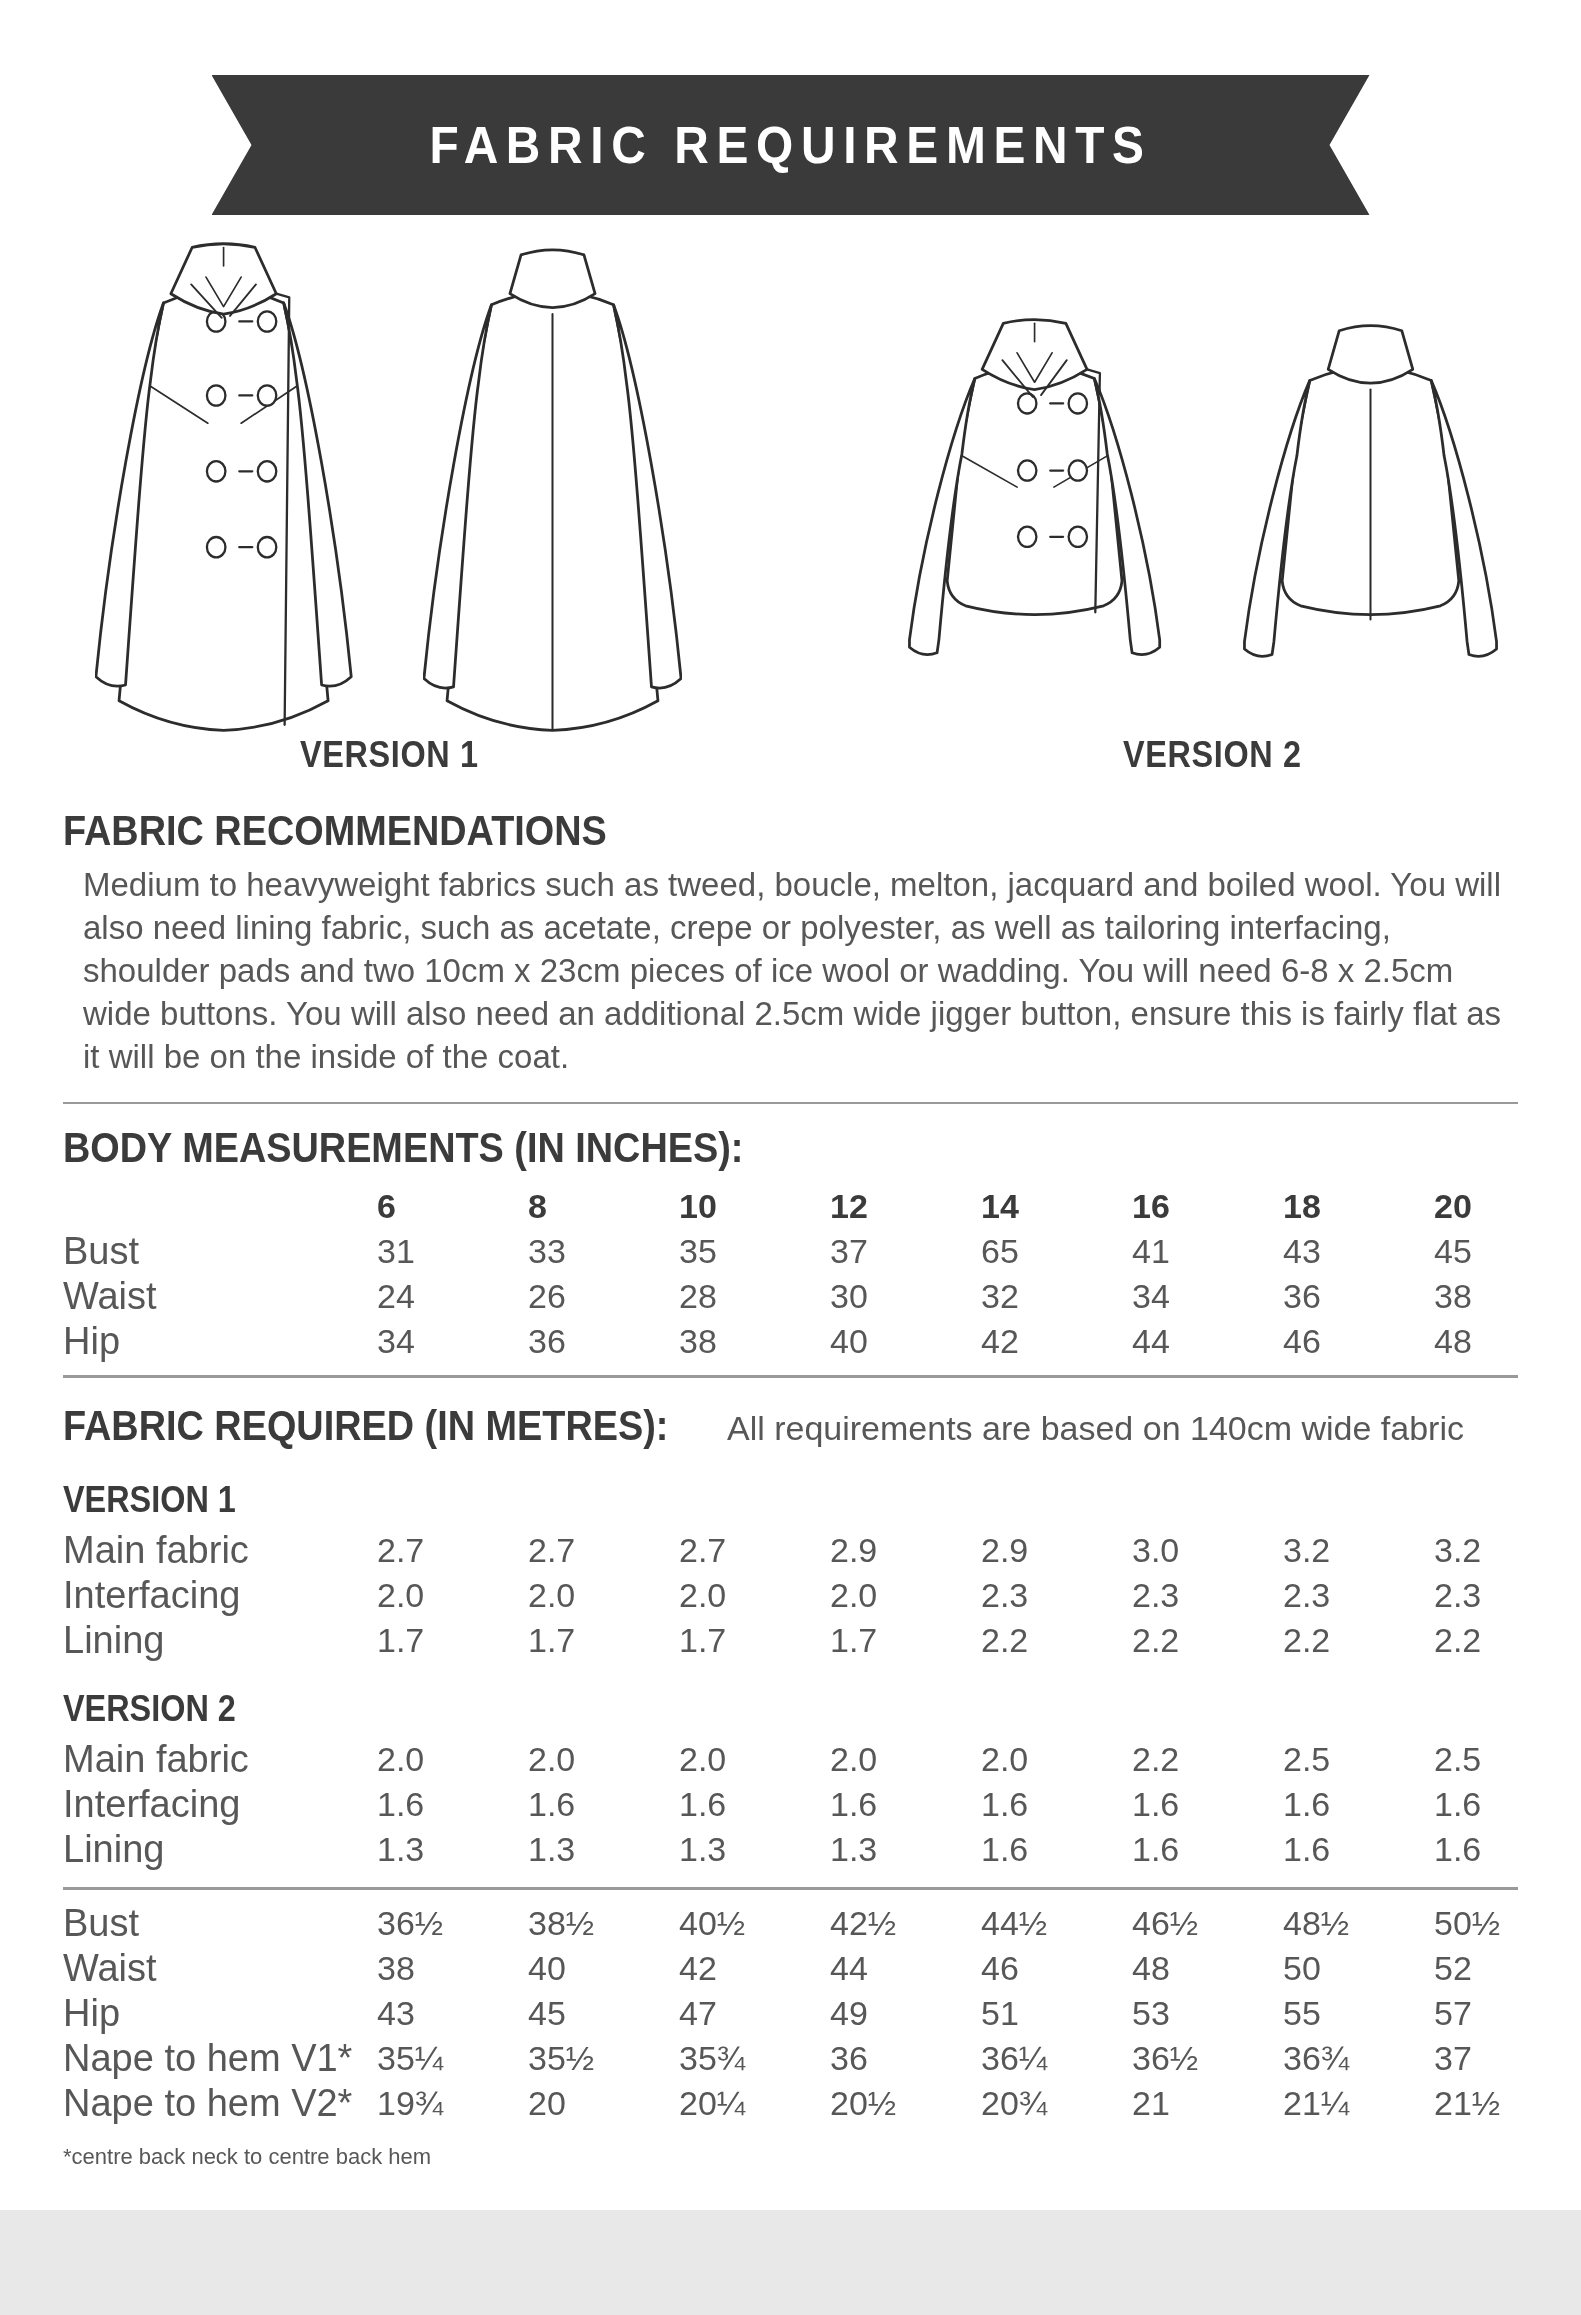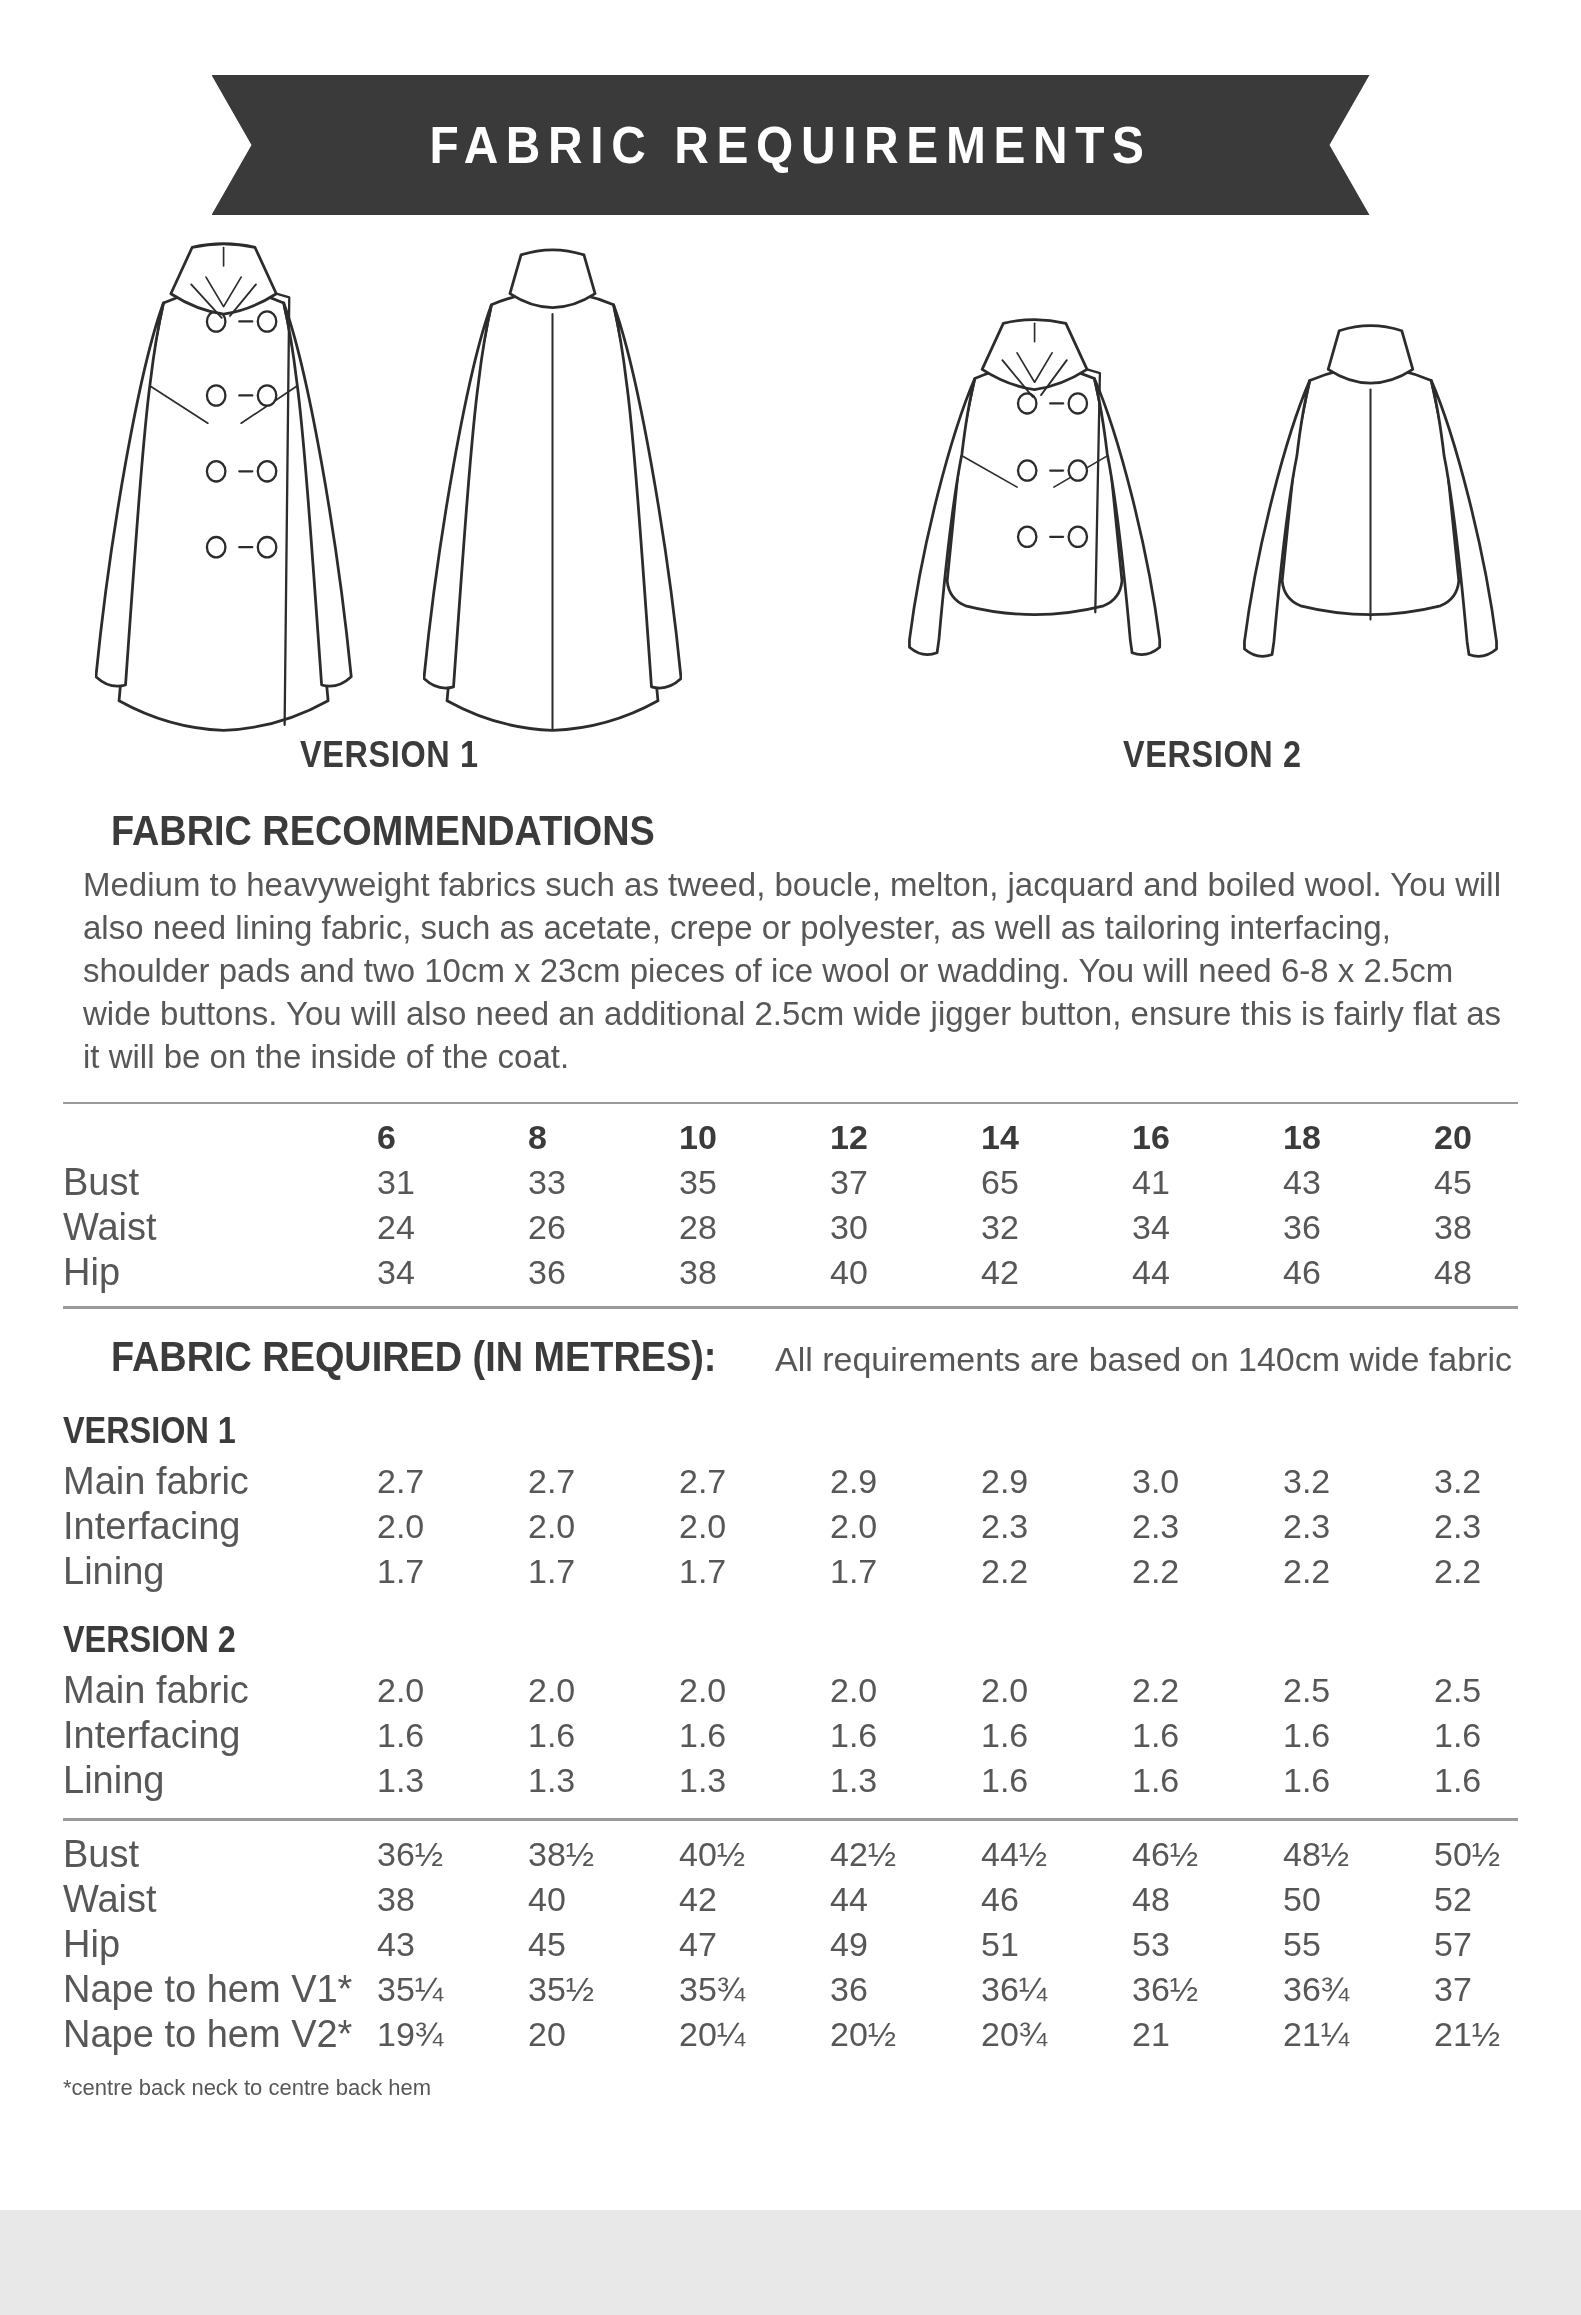--- a/index.html
+++ b/index.html
@@ -31,21 +31,21 @@
   .coat-v2-back  { left:1241px; top:90px; width:259px; height:345px; }
   .version-label {
     position:absolute; top:508px; width:380px; text-align:center;
     font-size:36px; font-weight:700; color:#3b3b3b; letter-spacing:0.02em;
   }
   .version-label span { display:inline-block; transform:scaleX(0.9); }
   .vl1 { left:199px; } .vl2 { left:1022px; }
 
   
   .h-section {
-    font-size:43px; font-weight:700; color:#3b3b3b; line-height:51px; white-space:nowrap;margin-left:48px;
+    font-size:43px; font-weight:700; color:#3b3b3b; line-height:51px; white-space:nowrap;
   }
   .h-section .cond { display:inline-block; transform:scaleX(0.88); transform-origin:0 50%; }
   .h-note { font-size:34px; font-weight:400; color:#575757; letter-spacing:0; margin-left:-36px; }
   .para {
     margin-top:7.2px; font-size:33px; line-height:43px; color:#575757; max-width:1455px;margin-left:20px;
   }
   .rule { height:2.7px; background:#9a9a9a; width:1455px; border:none; margin:0; }
   .rule-1 { margin-top:23.5px; }
   .rule-2 { margin-top:11px; }
   .rule-3 { margin-top:14.5px; }
@@ -157,20 +157,23 @@
     <div>
       <div class="h-section">
         <span class="cond">FABRIC RECOMMENDATIONS</span>
       </div>
       <div class="para">Medium to heavyweight fabrics such as tweed, boucle, melton, jacquard and boiled wool. You will also need lining fabric, such as acetate, crepe or polyester, as well as tailoring interfacing, shoulder pads and two 10cm x 23cm pieces of ice wool or wadding. You will need 6-8 x 2.5cm wide buttons. You will also need an additional 2.5cm wide jigger button, ensure this is fairly flat as it will be on the inside of the coat.</div>
     </div>
 
     <hr class="rule rule-1">
 
     <div>
+      <div class="h-section mt20">
+        <span class="cond">BODY MEASUREMENTS (IN INCHES):</span>
+      </div>
       <div class="tbl">
         <div class="t-row hdr-row">
           <div class="t-label"></div>
         <div class="t-cell t-size">6</div>
             <div class="t-cell t-size">8</div>
             <div class="t-cell t-size">10</div>
             <div class="t-cell t-size">12</div>
             <div class="t-cell t-size">14</div>
             <div class="t-cell t-size">16</div>
             <div class="t-cell t-size">18</div>

